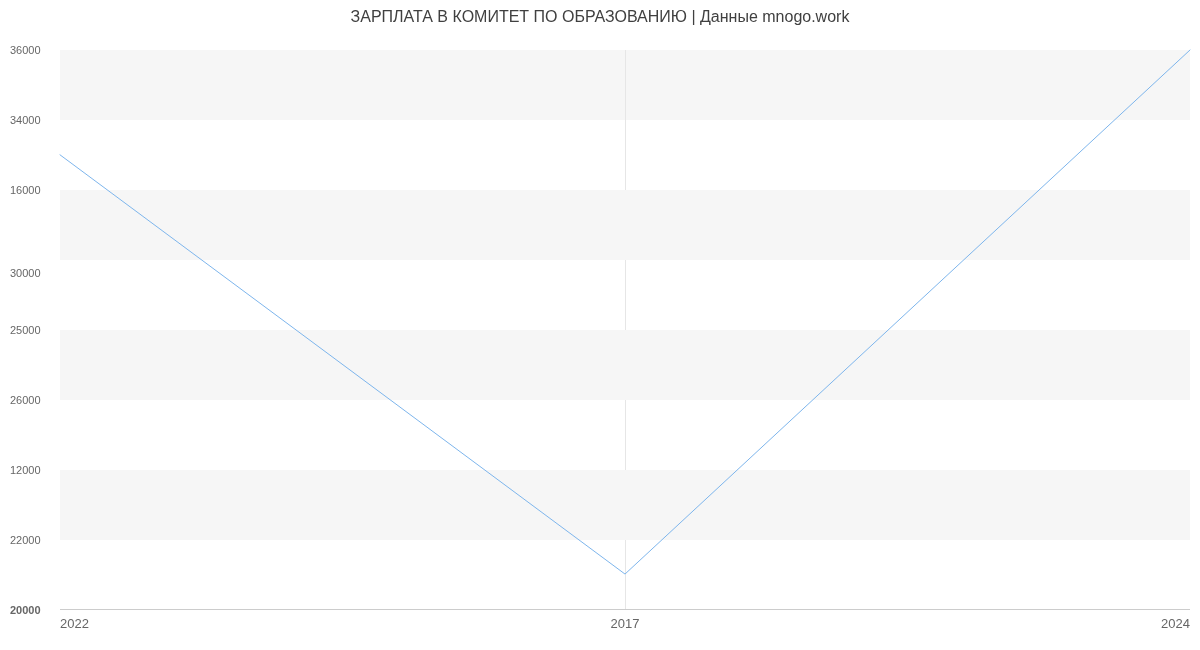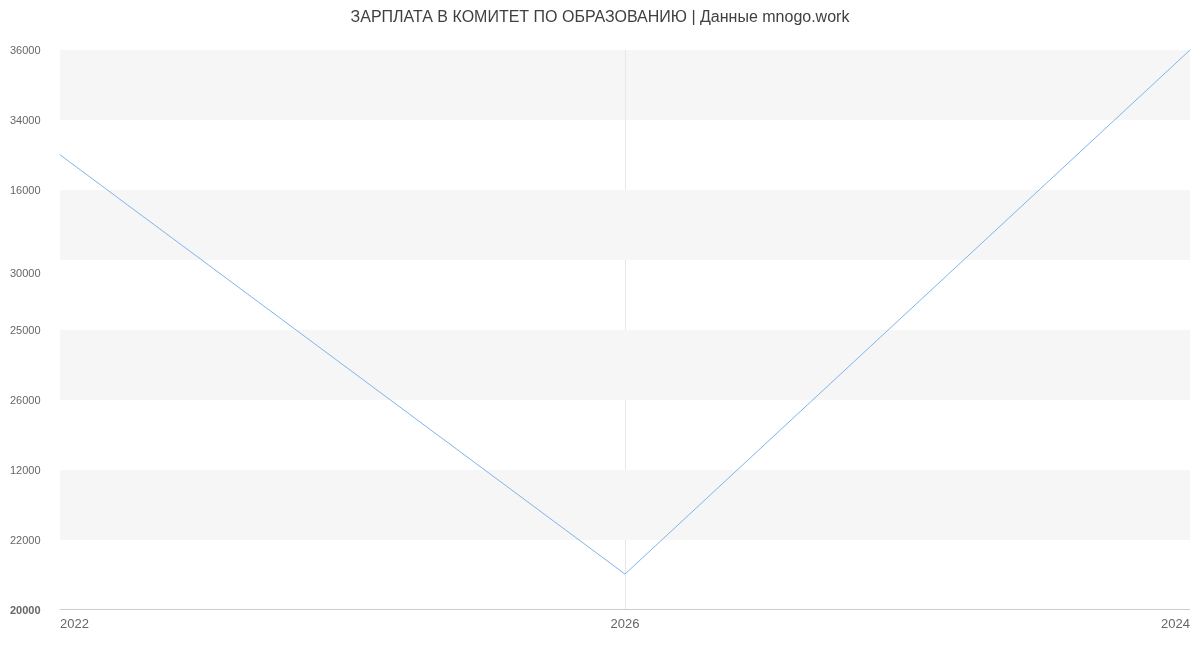--- a/index.html
+++ b/index.html
@@ -108,14 +108,14 @@
 <div class="y-tick-label" style="top: 610px; font-weight: bold;">20000</div>
 <div class="y-tick-label" style="top: 540px;">22000</div>
 <div class="y-tick-label" style="top: 470px;">12000</div>
 <div class="y-tick-label" style="top: 400px;">26000</div>
 <div class="y-tick-label" style="top: 330px;">25000</div>
 <div class="y-tick-label" style="top: 273px;">30000</div>
 <div class="y-tick-label" style="top: 190px;">16000</div>
 <div class="y-tick-label" style="top: 120px;">34000</div>
 <div class="y-tick-label" style="top: 50px;">36000</div>
 <div class="x-tick-label" style="transform: none; left: 60px;">2022</div>
-<div class="x-tick-label" style="left: 625px;">2026</div>
+<div class="x-tick-label" style="left: 625px;">2017</div>
 <div class="x-tick-label" style="transform: translateX(-100%); left: 1190px;">2024</div>
 
 </body></html>

